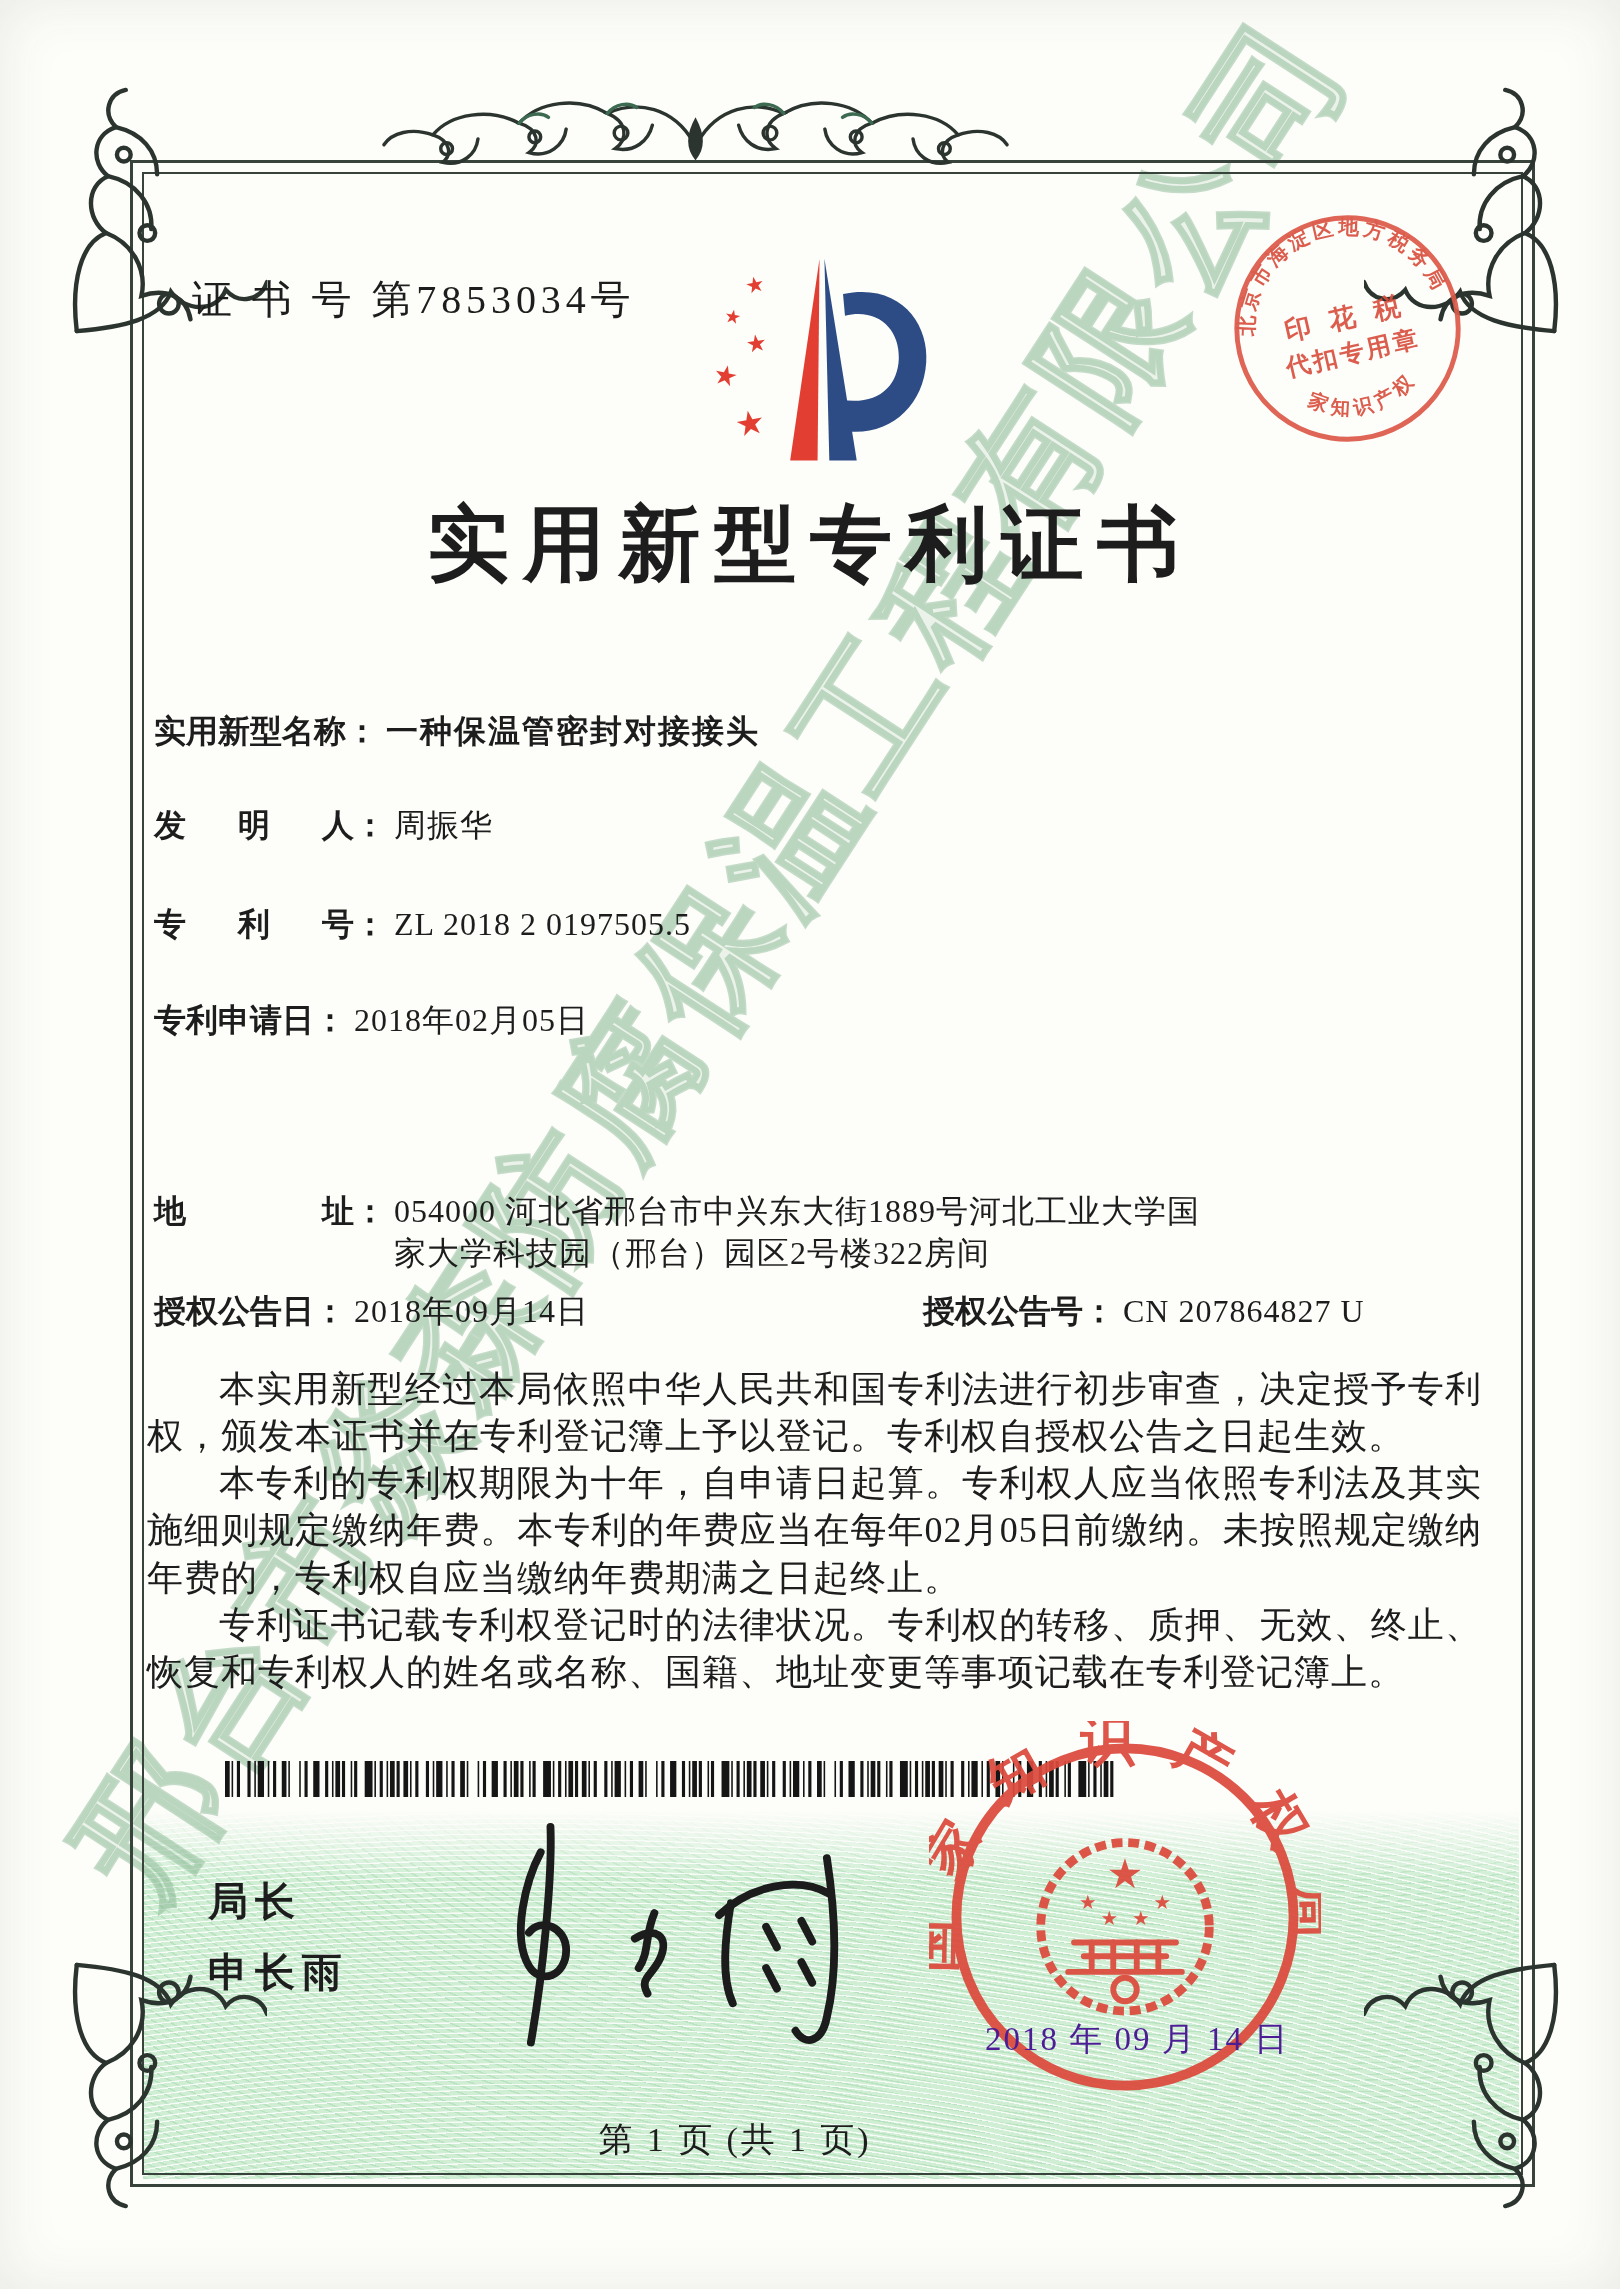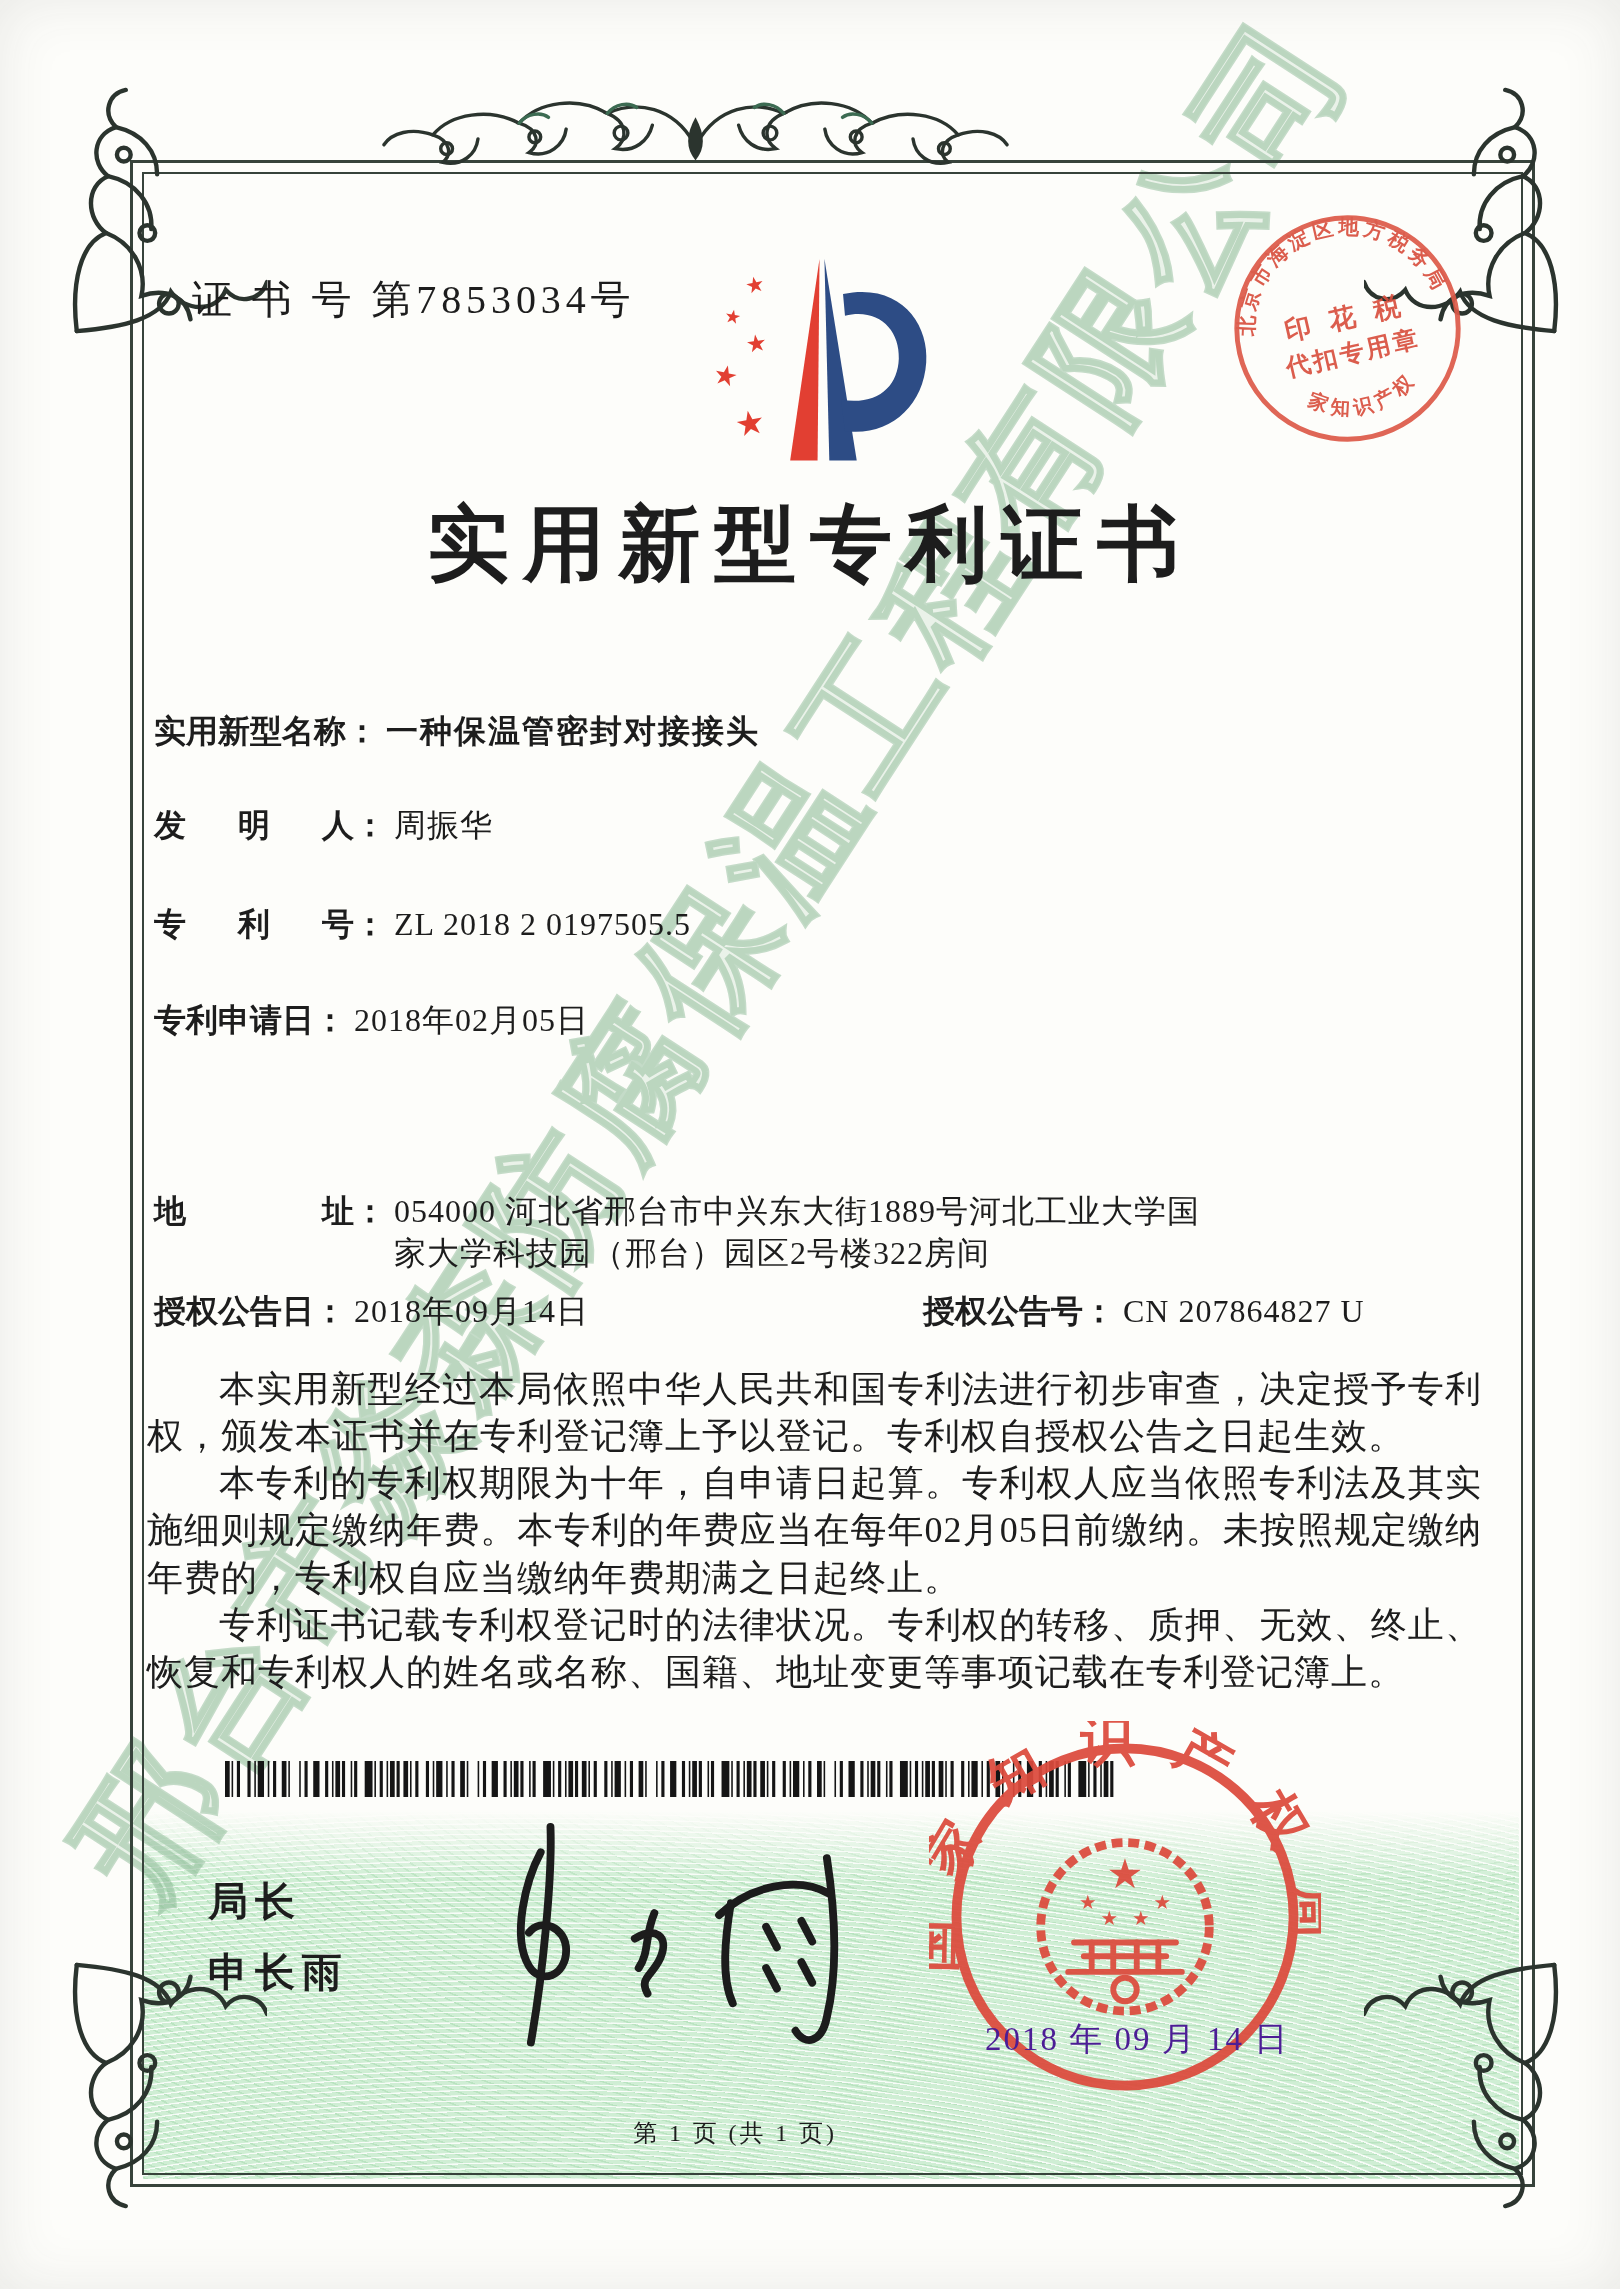--- a/index.html
+++ b/index.html
@@ -56,21 +56,21 @@
   
   .director-title{position:absolute;left:208px;top:1874px;font-size:40px;font-weight:700;
         letter-spacing:6.9px;z-index:5;font-family:"Liberation Sans","DejaVu Sans",sans-serif;}
   .director-name{position:absolute;left:208px;top:1945px;font-size:40px;font-weight:700;
         letter-spacing:6.9px;z-index:5;font-family:"Liberation Sans","DejaVu Sans",sans-serif;}
   .signature{position:absolute;left:472px;top:1819px;width:451px;height:247px;z-index:5;}
   .agency-seal{position:absolute;left:929px;top:1721px;width:392px;height:392px;z-index:6;opacity:.93;}
   .seal-date{position:absolute;left:980px;top:2017px;width:314px;text-align:center;z-index:7;
         font-size:33px;letter-spacing:2px;color:#4c1d95;}
   .footer{position:absolute;left:0;width:1470px;top:2117px;text-align:center;z-index:5;
-        font-size:24px;letter-spacing:2.9px;}
+        font-size:34px;letter-spacing:2.9px;}
 </style>
 </head>
 <body>
 
 <div class="page">
 
   <div class="watermark">邢台市焱森防腐保温工程有限公司</div>
 
   <div class="green-band"></div>
 

